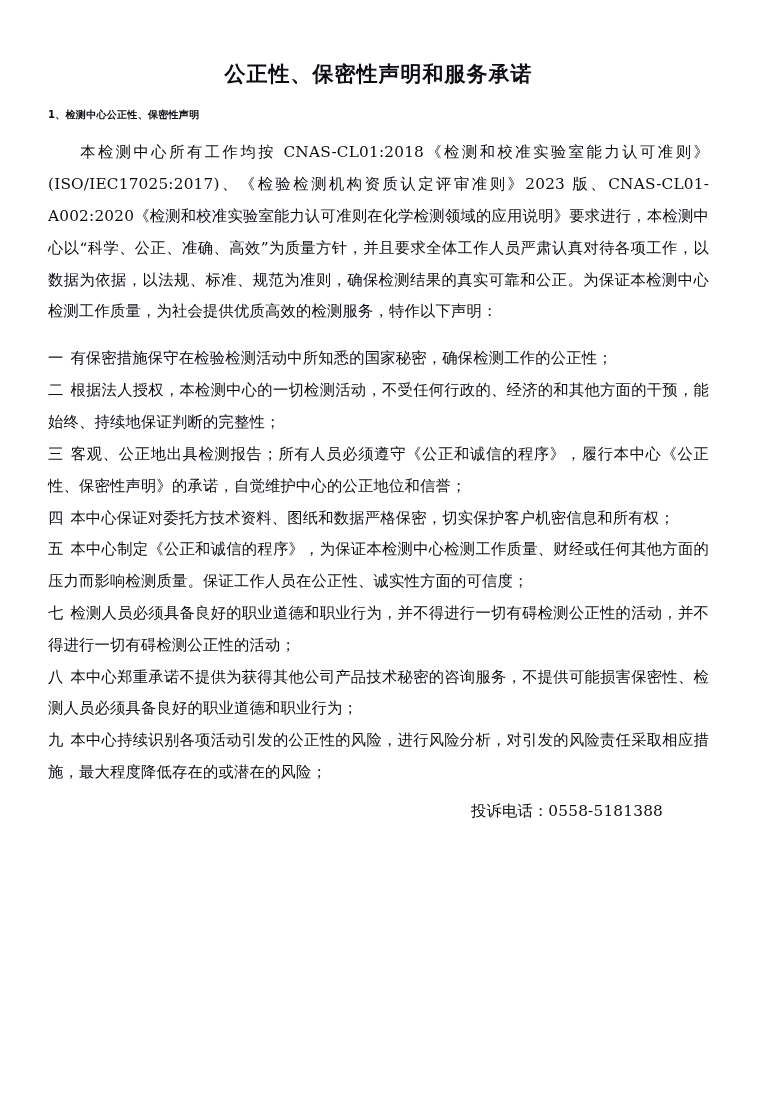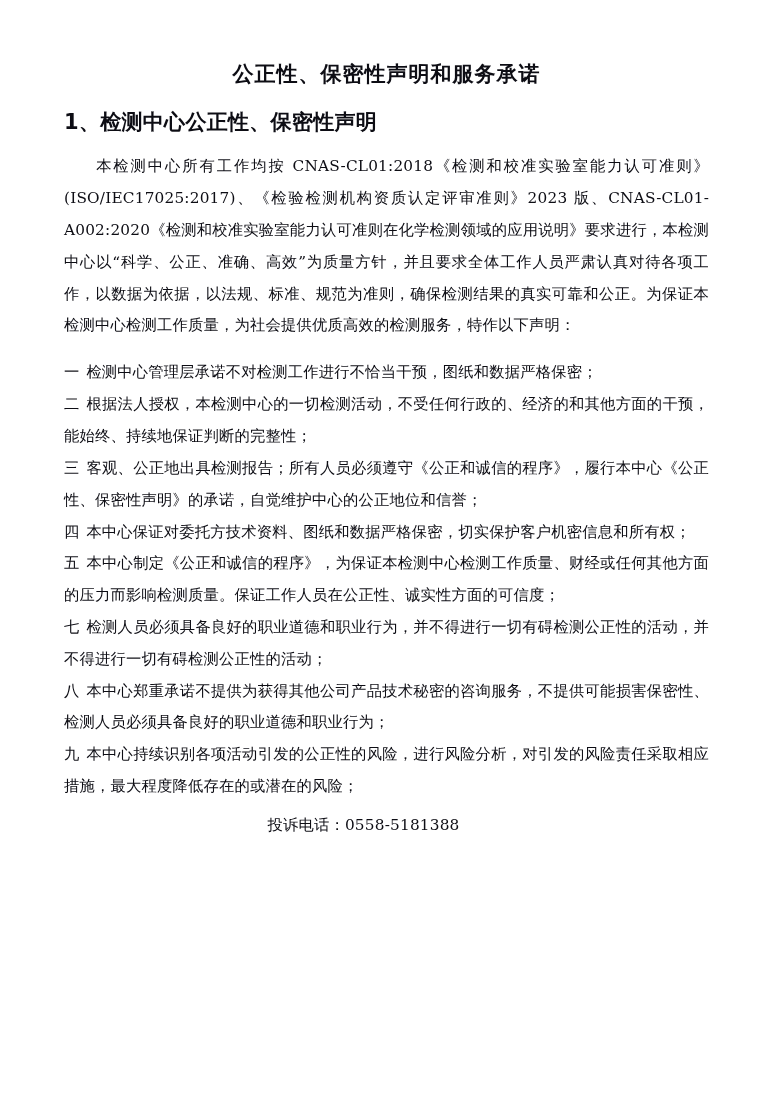--- a/index.html
+++ b/index.html
@@ -12,32 +12,32 @@
     background: #ffffff;
     font-family: "DejaVu Serif", "Liberation Serif", serif;
     color: #0d0d14;
     overflow: hidden;
   }
   .page {
     position: relative;
     width: 771px;
     height: 1100px;
     box-sizing: border-box;
-    padding: 44px 62px 0 64px;
+    padding: 44px 62px 0 48px;
   }
   .doc-title {
     text-align: center;
     font-size: 21px;
     font-weight: bold;
     letter-spacing: 1px;
     margin: 16px 0 20px 0;
     font-family: "DejaVu Sans", "Liberation Sans", sans-serif;
   }
   .section-heading {
-    font-size: 21px;
+    font-size: 10px;
     font-weight: bold;
     margin: 0 0 12px 0;
     letter-spacing: 0.3px;
     font-family: "DejaVu Sans", "Liberation Sans", sans-serif;
   }
   .body-block {
     font-size: 15.3px;
     line-height: 2.08;
     text-align: justify;
     text-justify: inter-ideograph;
@@ -52,39 +52,39 @@
     text-align: justify;
     text-justify: inter-ideograph;
     letter-spacing: 0.2px;
     margin: 0;
   }
   .clause-num {
     margin-right: 0.45em;
   }
   .signoff {
     font-size: 15.3px;
-    text-align: center;
+    text-align: right;
     padding-right: 46px;
     margin-top: 12px;
     letter-spacing: 0.2px;
   }
 </style>
 </head>
 <body>
 
 <div class="page">
 
   <h1 class="doc-title">公正性、保密性声明和服务承诺</h1>
 
   <div class="section-heading">1、检测中心公正性、保密性声明</div>
 
   <p class="body-block indent">本检测中心所有工作均按 CNAS-CL01:2018《检测和校准实验室能力认可准则》(ISO/IEC17025:2017)、《检验检测机构资质认定评审准则》2023 版、CNAS-CL01-A002:2020《检测和校准实验室能力认可准则在化学检测领域的应用说明》要求进行，本检测中心以“科学、公正、准确、高效”为质量方针，并且要求全体工作人员严肃认真对待各项工作，以数据为依据，以法规、标准、规范为准则，确保检测结果的真实可靠和公正。为保证本检测中心检测工作质量，为社会提供优质高效的检测服务，特作以下声明：</p>
 
   <p class="clause">
-    <span class="clause-num">一</span><span>检测中心管理层承诺不对检测工作进行不恰当干预，图纸和数据严格保密；</span>
+    <span class="clause-num">一</span><span>有保密措施保守在检验检测活动中所知悉的国家秘密，确保检测工作的公正性；</span>
   </p>
   <p class="clause">
     <span class="clause-num">二</span><span>根据法人授权，本检测中心的一切检测活动，不受任何行政的、经济的和其他方面的干预，能始终、持续地保证判断的完整性；</span>
   </p>
   <p class="clause">
     <span class="clause-num">三</span><span>客观、公正地出具检测报告；所有人员必须遵守《公正和诚信的程序》，履行本中心《公正性、保密性声明》的承诺，自觉维护中心的公正地位和信誉；</span>
   </p>
   <p class="clause">
     <span class="clause-num">四</span><span>本中心保证对委托方技术资料、图纸和数据严格保密，切实保护客户机密信息和所有权；</span>
   </p>

